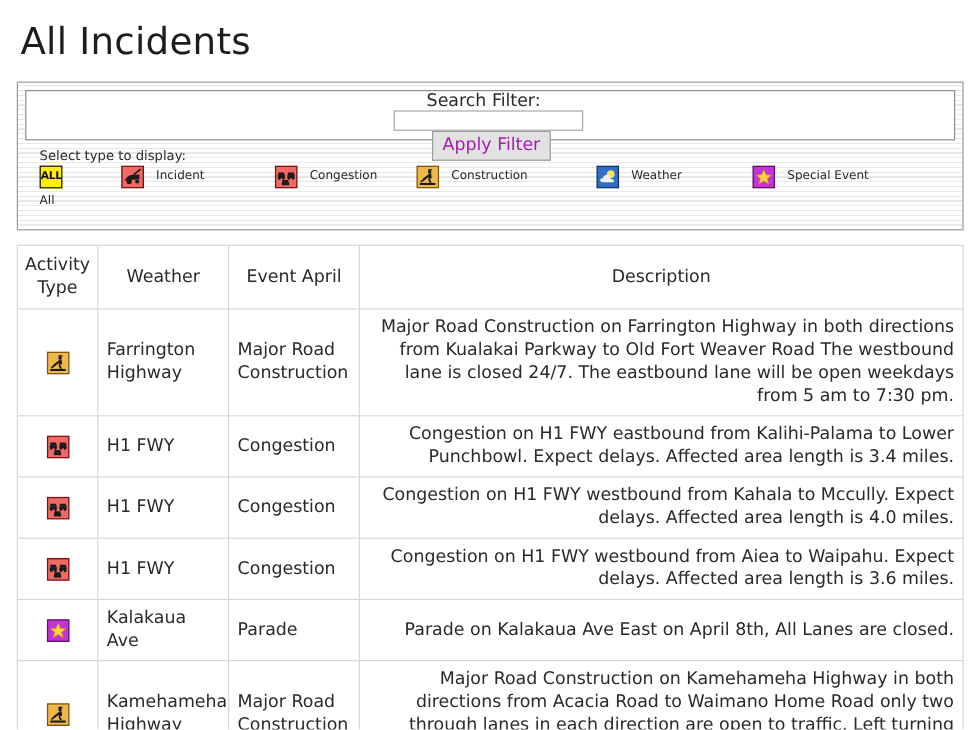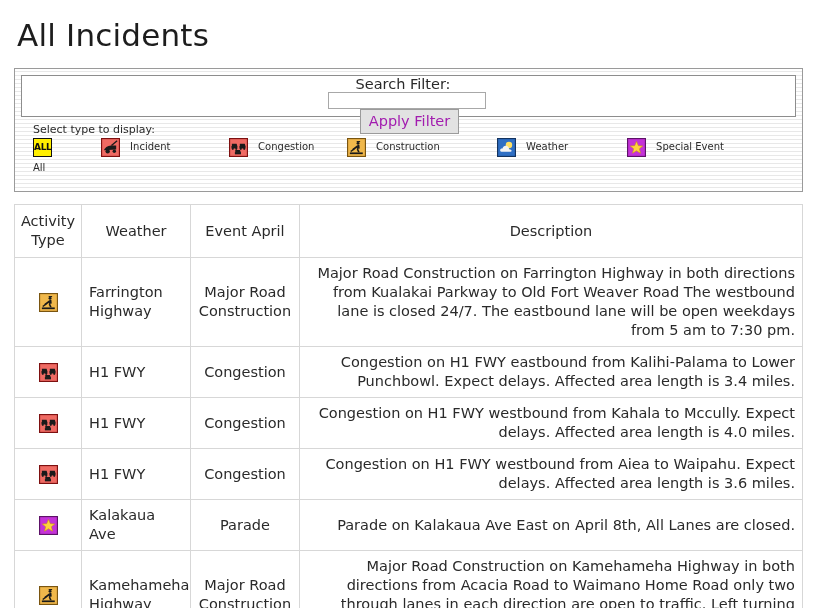--- a/index.html
+++ b/index.html
@@ -187,21 +187,21 @@
     padding: 7px 4px;
     line-height: 19px;
   }
   .col-activity { width: 58px; }
   .col-facility { width: 100px; }
   .col-eventtype { width: 100px; }
   .col-description { width: auto; }
 
   td.cell-activity { text-align: center; padding: 6px 4px; }
   td.cell-facility { }
-  td.cell-eventtype { text-align: center; }
+  td.cell-eventtype { }
   td.cell-description { text-align: right; }
 </style>
 </head>
 <body>
 
 <div class="page">
 
   <h1 class="page-title">All Incidents</h1>
 
   <div class="filter-panel">

